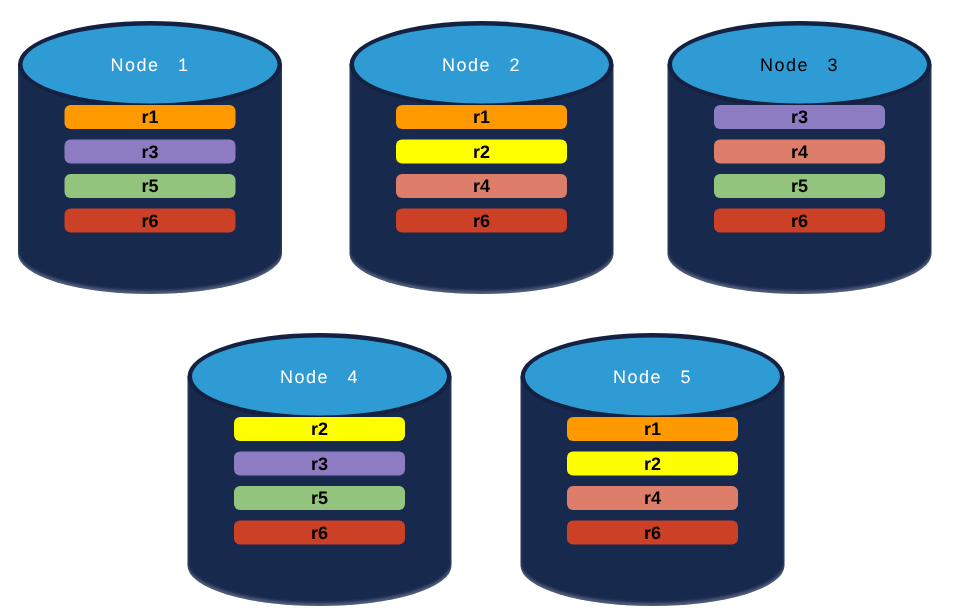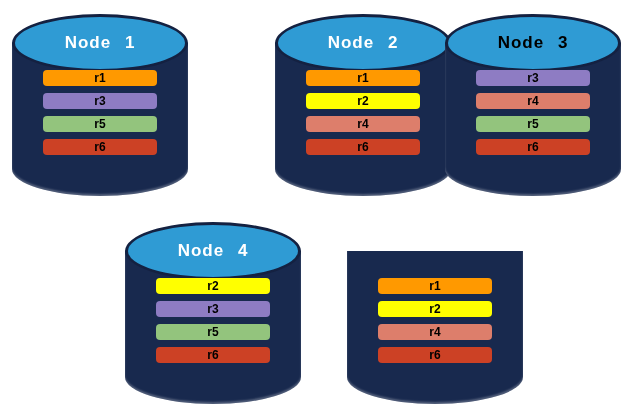--- a/index.html
+++ b/index.html
@@ -39,22 +39,22 @@
     box-sizing: border-box;
     background: var(--azure);
     border: 3px solid var(--navy-dark);
     border-radius: 50%;
     display: flex;
     align-items: center;
     justify-content: center;
   }
   .node-label {
     color: #ffffff;
-    font-size: 17px;
-    font-weight: 700;
+    font-size: 12px;
+    font-weight: 400;
     letter-spacing: 1px;
     word-spacing: 8px;
     white-space: nowrap;
   }
   .bars {
     position: absolute;
     left: 31px;
     top: 56px;
     width: 114px;
   }
@@ -82,21 +82,21 @@
       <div class="cyl-top">
         <span class="node-label" style="color: rgb(255, 255, 255);">Node 1</span>
       </div>
       <div class="bars">
         <div class="bar" style="background: rgb(255, 153, 0); color: rgb(0, 0, 0);">r1</div>
         <div class="bar" style="background: rgb(142, 124, 195); color: rgb(0, 0, 0);">r3</div>
         <div class="bar" style="background: rgb(147, 196, 125); color: rgb(0, 0, 0);">r5</div>
         <div class="bar" style="background: rgb(204, 65, 37); color: rgb(0, 0, 0);">r6</div>
       </div>
     </div>
-    <div class="cylinder" style="left: 233px; top: 14px; margin-left: 42px;">
+    <div class="cylinder" style="left: 233px; top: 14px;">
       <div class="cyl-body"></div>
       <div class="cyl-top">
         <span class="node-label" style="color: rgb(255, 255, 255);">Node 2</span>
       </div>
       <div class="bars">
         <div class="bar" style="background: rgb(255, 153, 0); color: rgb(0, 0, 0);">r1</div>
         <div class="bar" style="background: rgb(255, 255, 0); color: rgb(0, 0, 0);">r2</div>
         <div class="bar" style="background: rgb(221, 126, 107); color: rgb(0, 0, 0);">r4</div>
         <div class="bar" style="background: rgb(204, 65, 37); color: rgb(0, 0, 0);">r6</div>
       </div>
@@ -120,20 +120,23 @@
       </div>
       <div class="bars">
         <div class="bar" style="background: rgb(255, 255, 0); color: rgb(0, 0, 0);">r2</div>
         <div class="bar" style="background: rgb(142, 124, 195); color: rgb(0, 0, 0);">r3</div>
         <div class="bar" style="background: rgb(147, 196, 125); color: rgb(0, 0, 0);">r5</div>
         <div class="bar" style="background: rgb(204, 65, 37); color: rgb(0, 0, 0);">r6</div>
       </div>
     </div>
     <div class="cylinder" style="left: 347px; top: 222px;">
       <div class="cyl-body"></div>
+      <div class="cyl-top">
+        <span class="node-label" style="color: rgb(255, 255, 255);">Node 5</span>
+      </div>
       <div class="bars">
         <div class="bar" style="background: rgb(255, 153, 0); color: rgb(0, 0, 0);">r1</div>
         <div class="bar" style="background: rgb(255, 255, 0); color: rgb(0, 0, 0);">r2</div>
         <div class="bar" style="background: rgb(221, 126, 107); color: rgb(0, 0, 0);">r4</div>
         <div class="bar" style="background: rgb(204, 65, 37); color: rgb(0, 0, 0);">r6</div>
       </div>
     </div>
   </div>
 
 </body></html>

